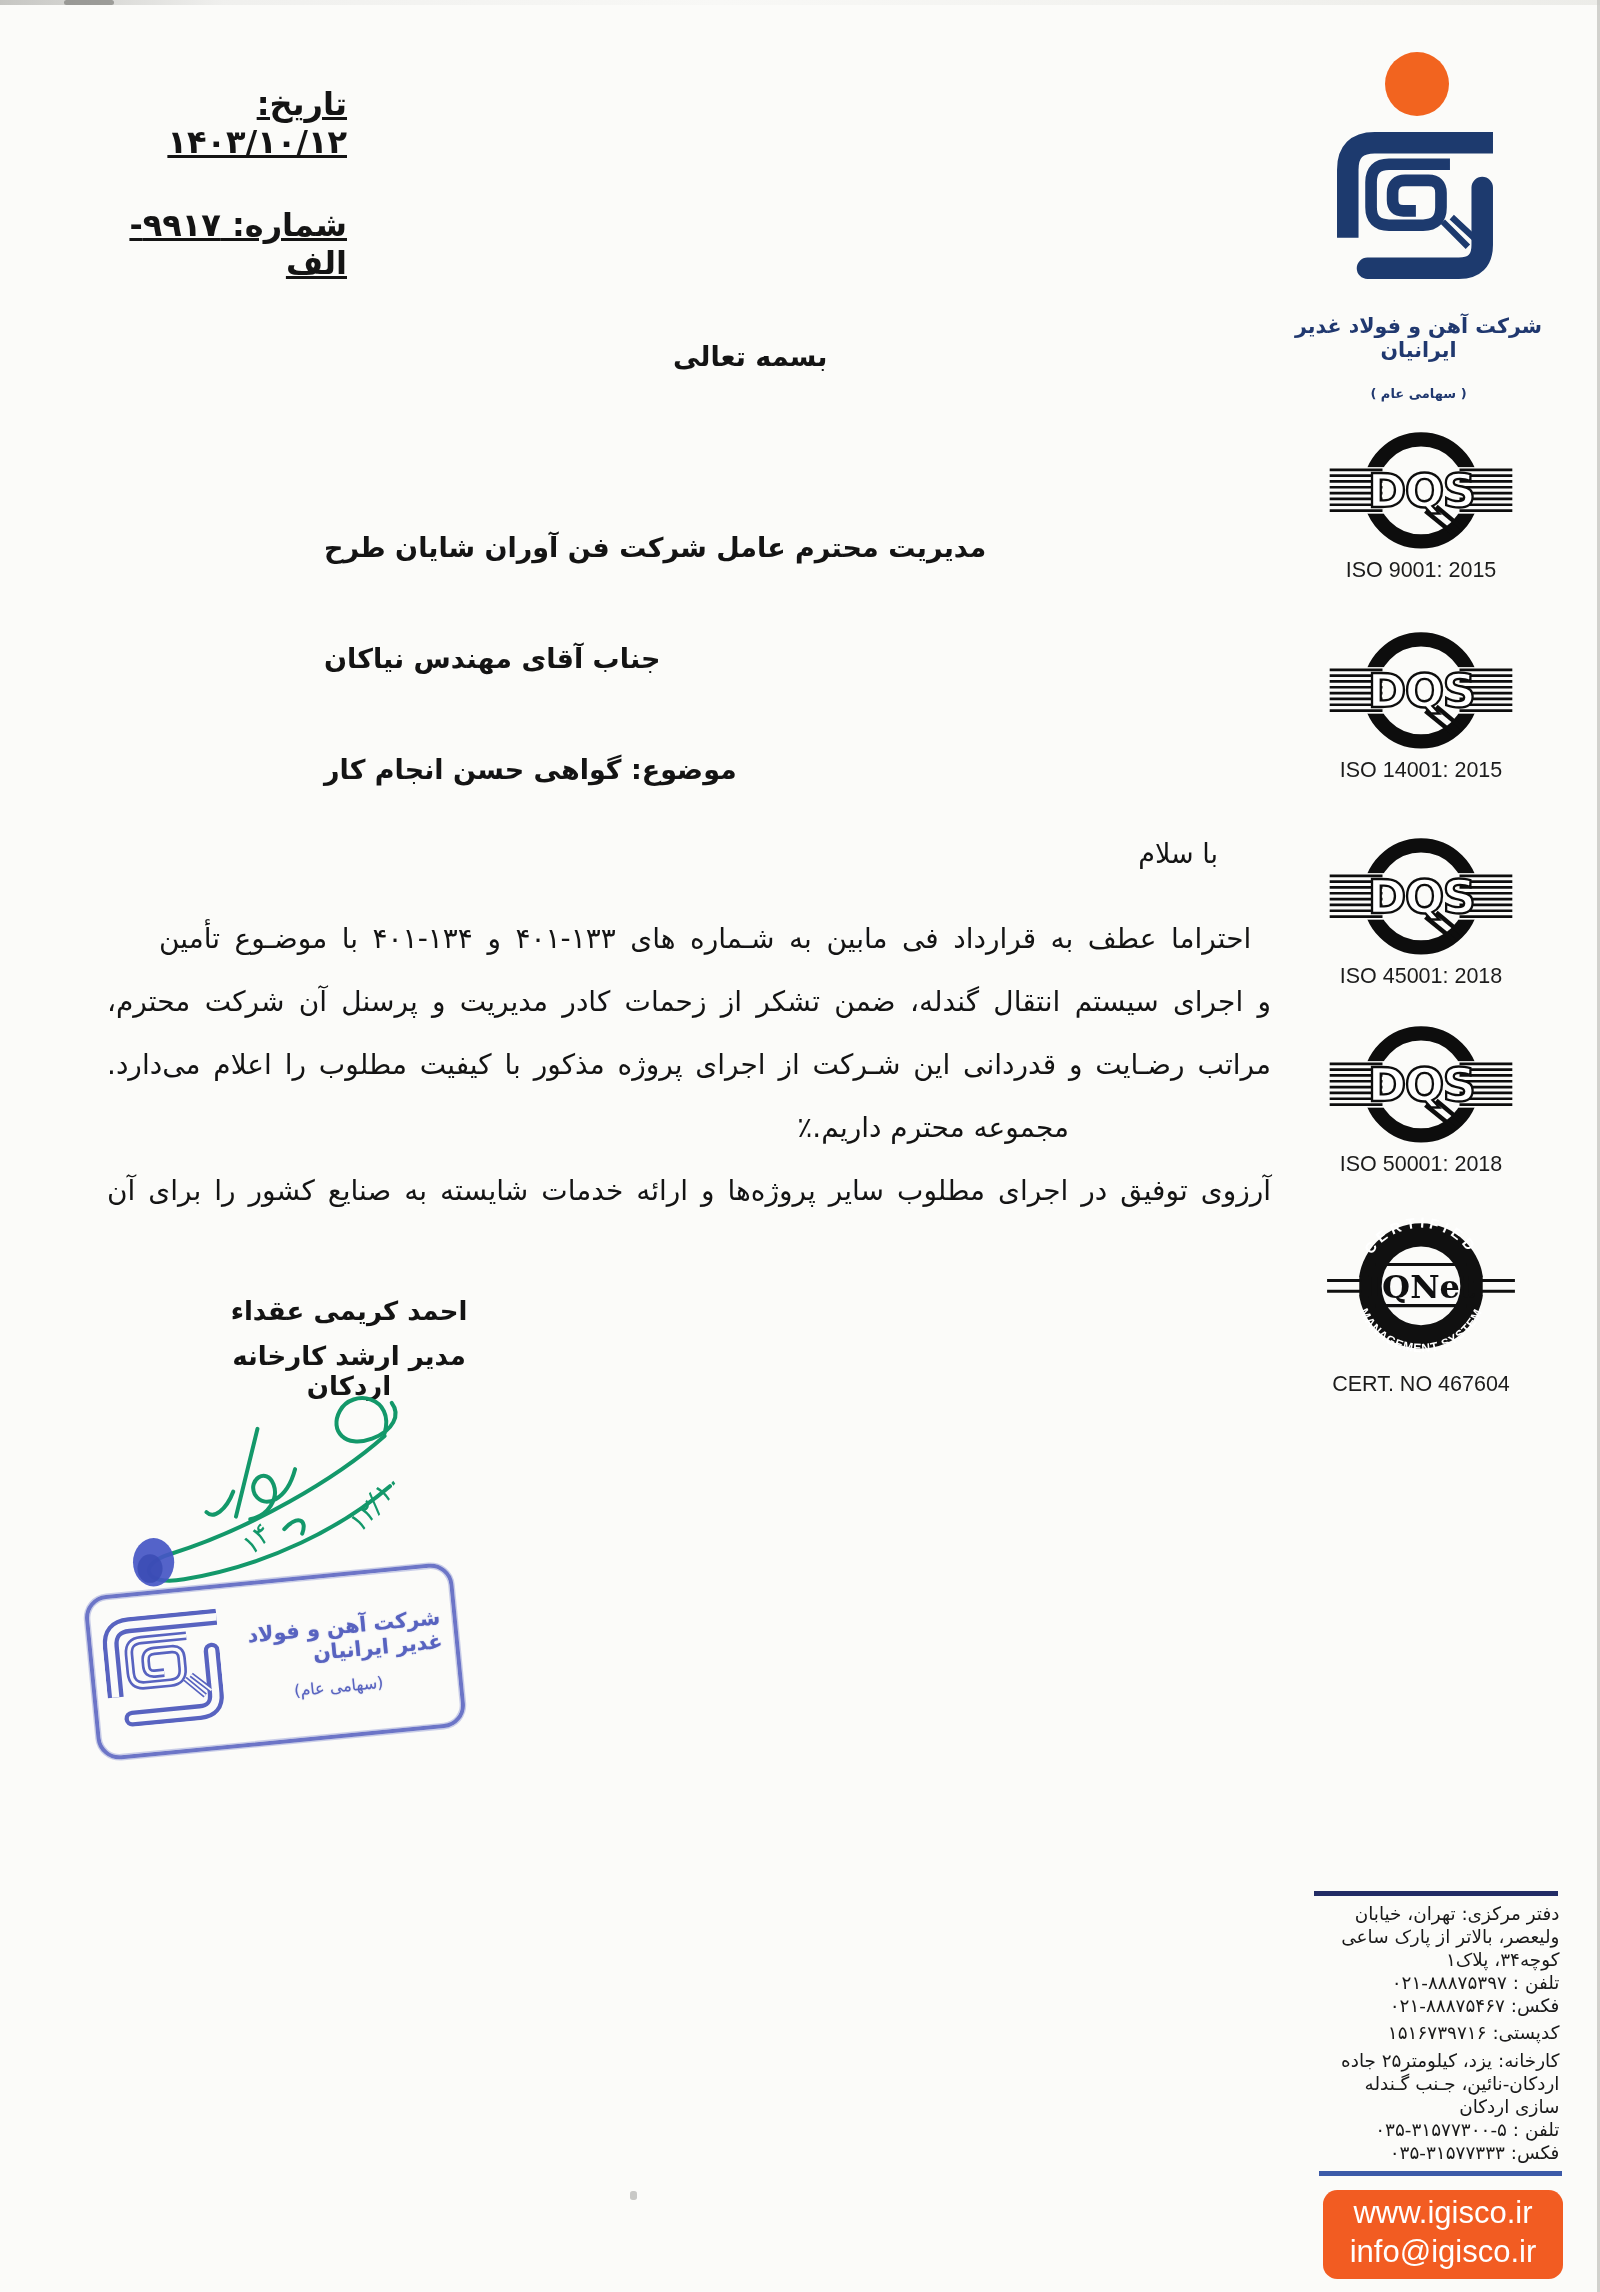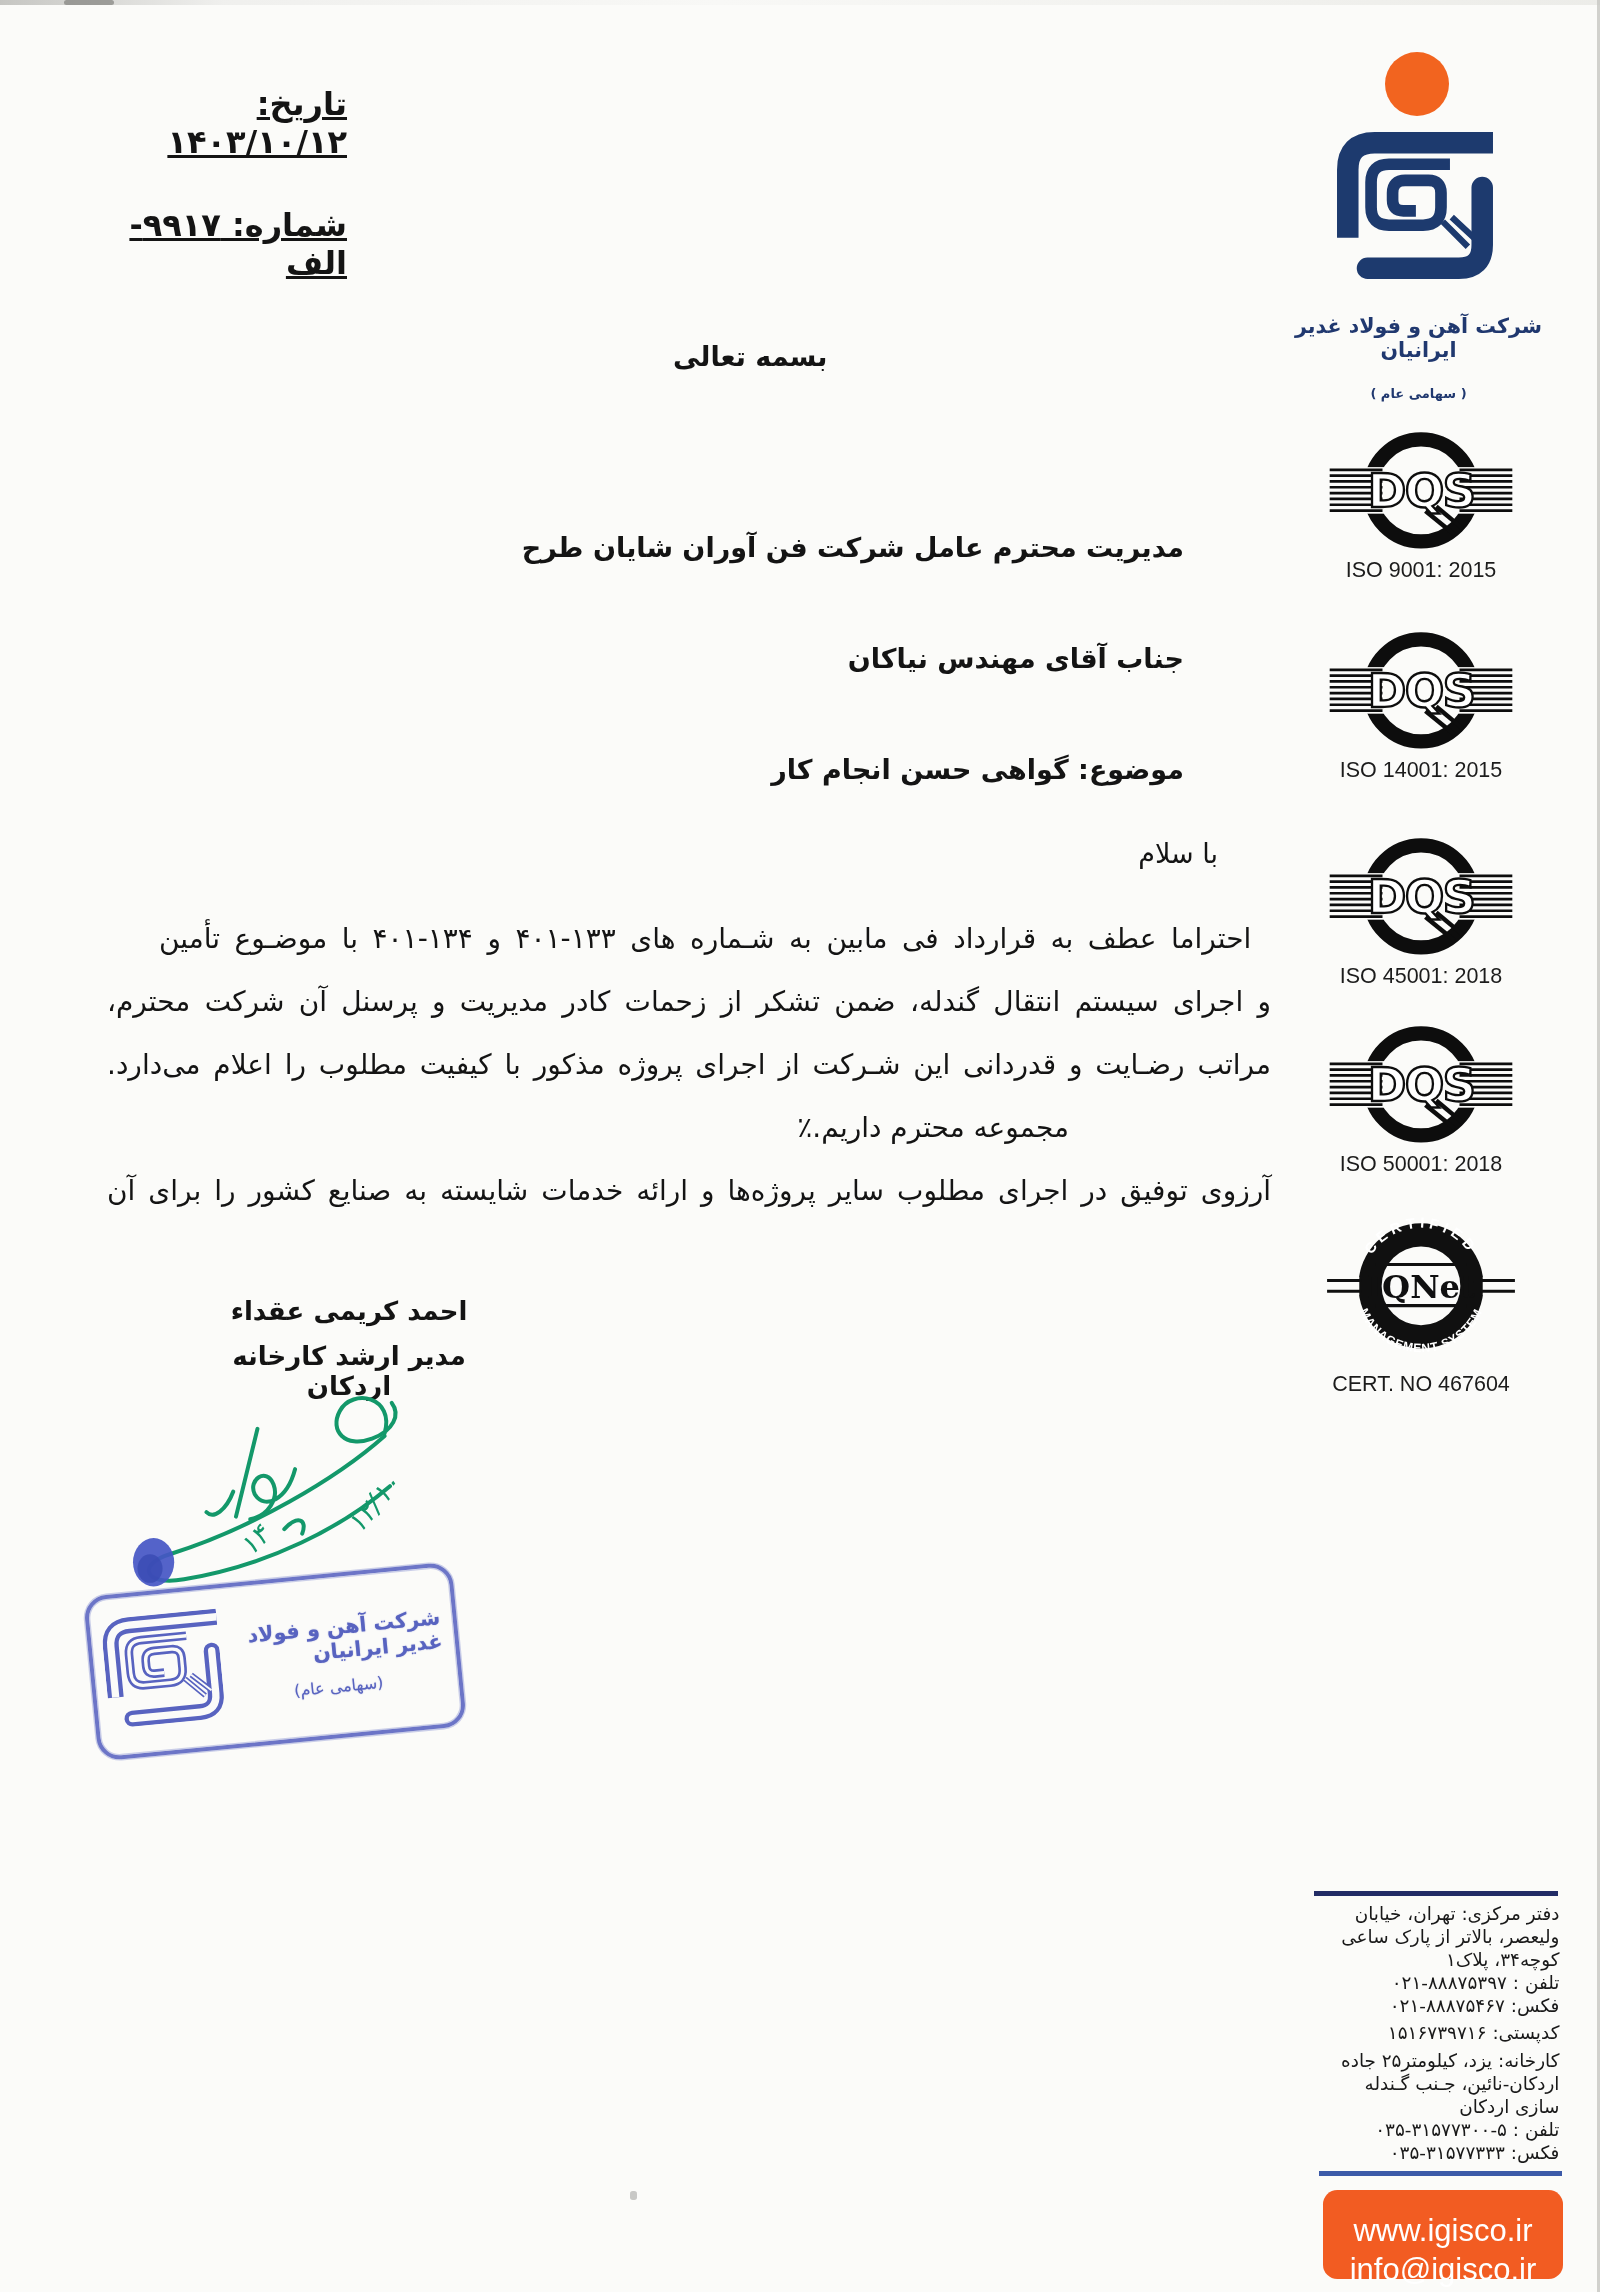--- a/index.html
+++ b/index.html
@@ -21,21 +21,21 @@
   
   .logo-dot{position:absolute;left:1385px;top:52px;width:64px;height:64px;border-radius:50%;background:#f2641f;}
   .logo-glyph{position:absolute;left:1337px;top:132px;}
   .brand{position:absolute;left:1261px;top:314px;width:315px;text-align:center;direction:rtl;
     color:#20386f;font-weight:bold;}
   .brand .nm{font-size:20.6px;}
   .brand .tp{font-size:13px;margin-top:24px;letter-spacing:0.9px;}
 
   .besmele{position:absolute;left:673px;top:341px;font-size:27px;font-weight:bold;direction:rtl;}
 
-  .recipient{position:absolute;right:416px;top:532px;width:860px;direction:rtl;text-align:right;
+  .recipient{position:absolute;right:416px;top:532px;width:860px;direction:rtl;text-align:left;
     font-weight:bold;font-size:27px;}
   .recipient div{margin-bottom:80px;}
 
   .salutation{position:absolute;right:382px;top:838px;font-size:27px;direction:rtl;}
 
   .body-par{position:absolute;left:107px;top:907px;width:1164px;direction:rtl;font-size:28px;}
   .bl{height:63px;line-height:63px;text-align:justify;text-align-last:justify;white-space:nowrap;}
   .bl.l1{padding:0 19.7px 0 52px;}
   .bl.l5{text-align:right;text-align-last:right;padding-left:0;padding-right:202px;}
 
@@ -67,21 +67,21 @@
   
   .contact{position:absolute;left:1309px;top:1891px;width:254px;}
   .rule-navy{height:4.5px;background:#222c66;width:244px;margin-left:5.4px;}
   .rule-blue{position:absolute;left:1319px;top:2171px;width:243px;height:4.5px;background:#3c5aa8;}
   .contact .lines{margin-top:6.3px;direction:rtl;text-align:right;font-size:18.4px;line-height:23px;color:#191919;padding-right:3.6px;}
   .contact .lines div{white-space:nowrap;}
   .contact .gap{margin-top:4.5px;}
 
   .footer-box{position:absolute;left:1323px;top:2190px;width:240px;height:89px;background:#f25c22;
     border-radius:14.3px;text-align:center;color:#fff;font-family:"Liberation Sans",sans-serif;
-    font-size:31px;line-height:39px;padding-top:21px;box-sizing:border-box;}
+    font-size:31px;line-height:39px;padding-top:3px;box-sizing:border-box;}
 </style>
 </head>
 <body>
 
 <div class="page">
 
   <div class="scan-top"></div>
   <div class="scan-right"></div>
   <div class="speck" style="left:64px;top:0;width:50px;height:5.4px;"></div>
   <div class="speck" style="left:630px;top:2191px;width:7.2px;height:9px;opacity:.35;"></div>

